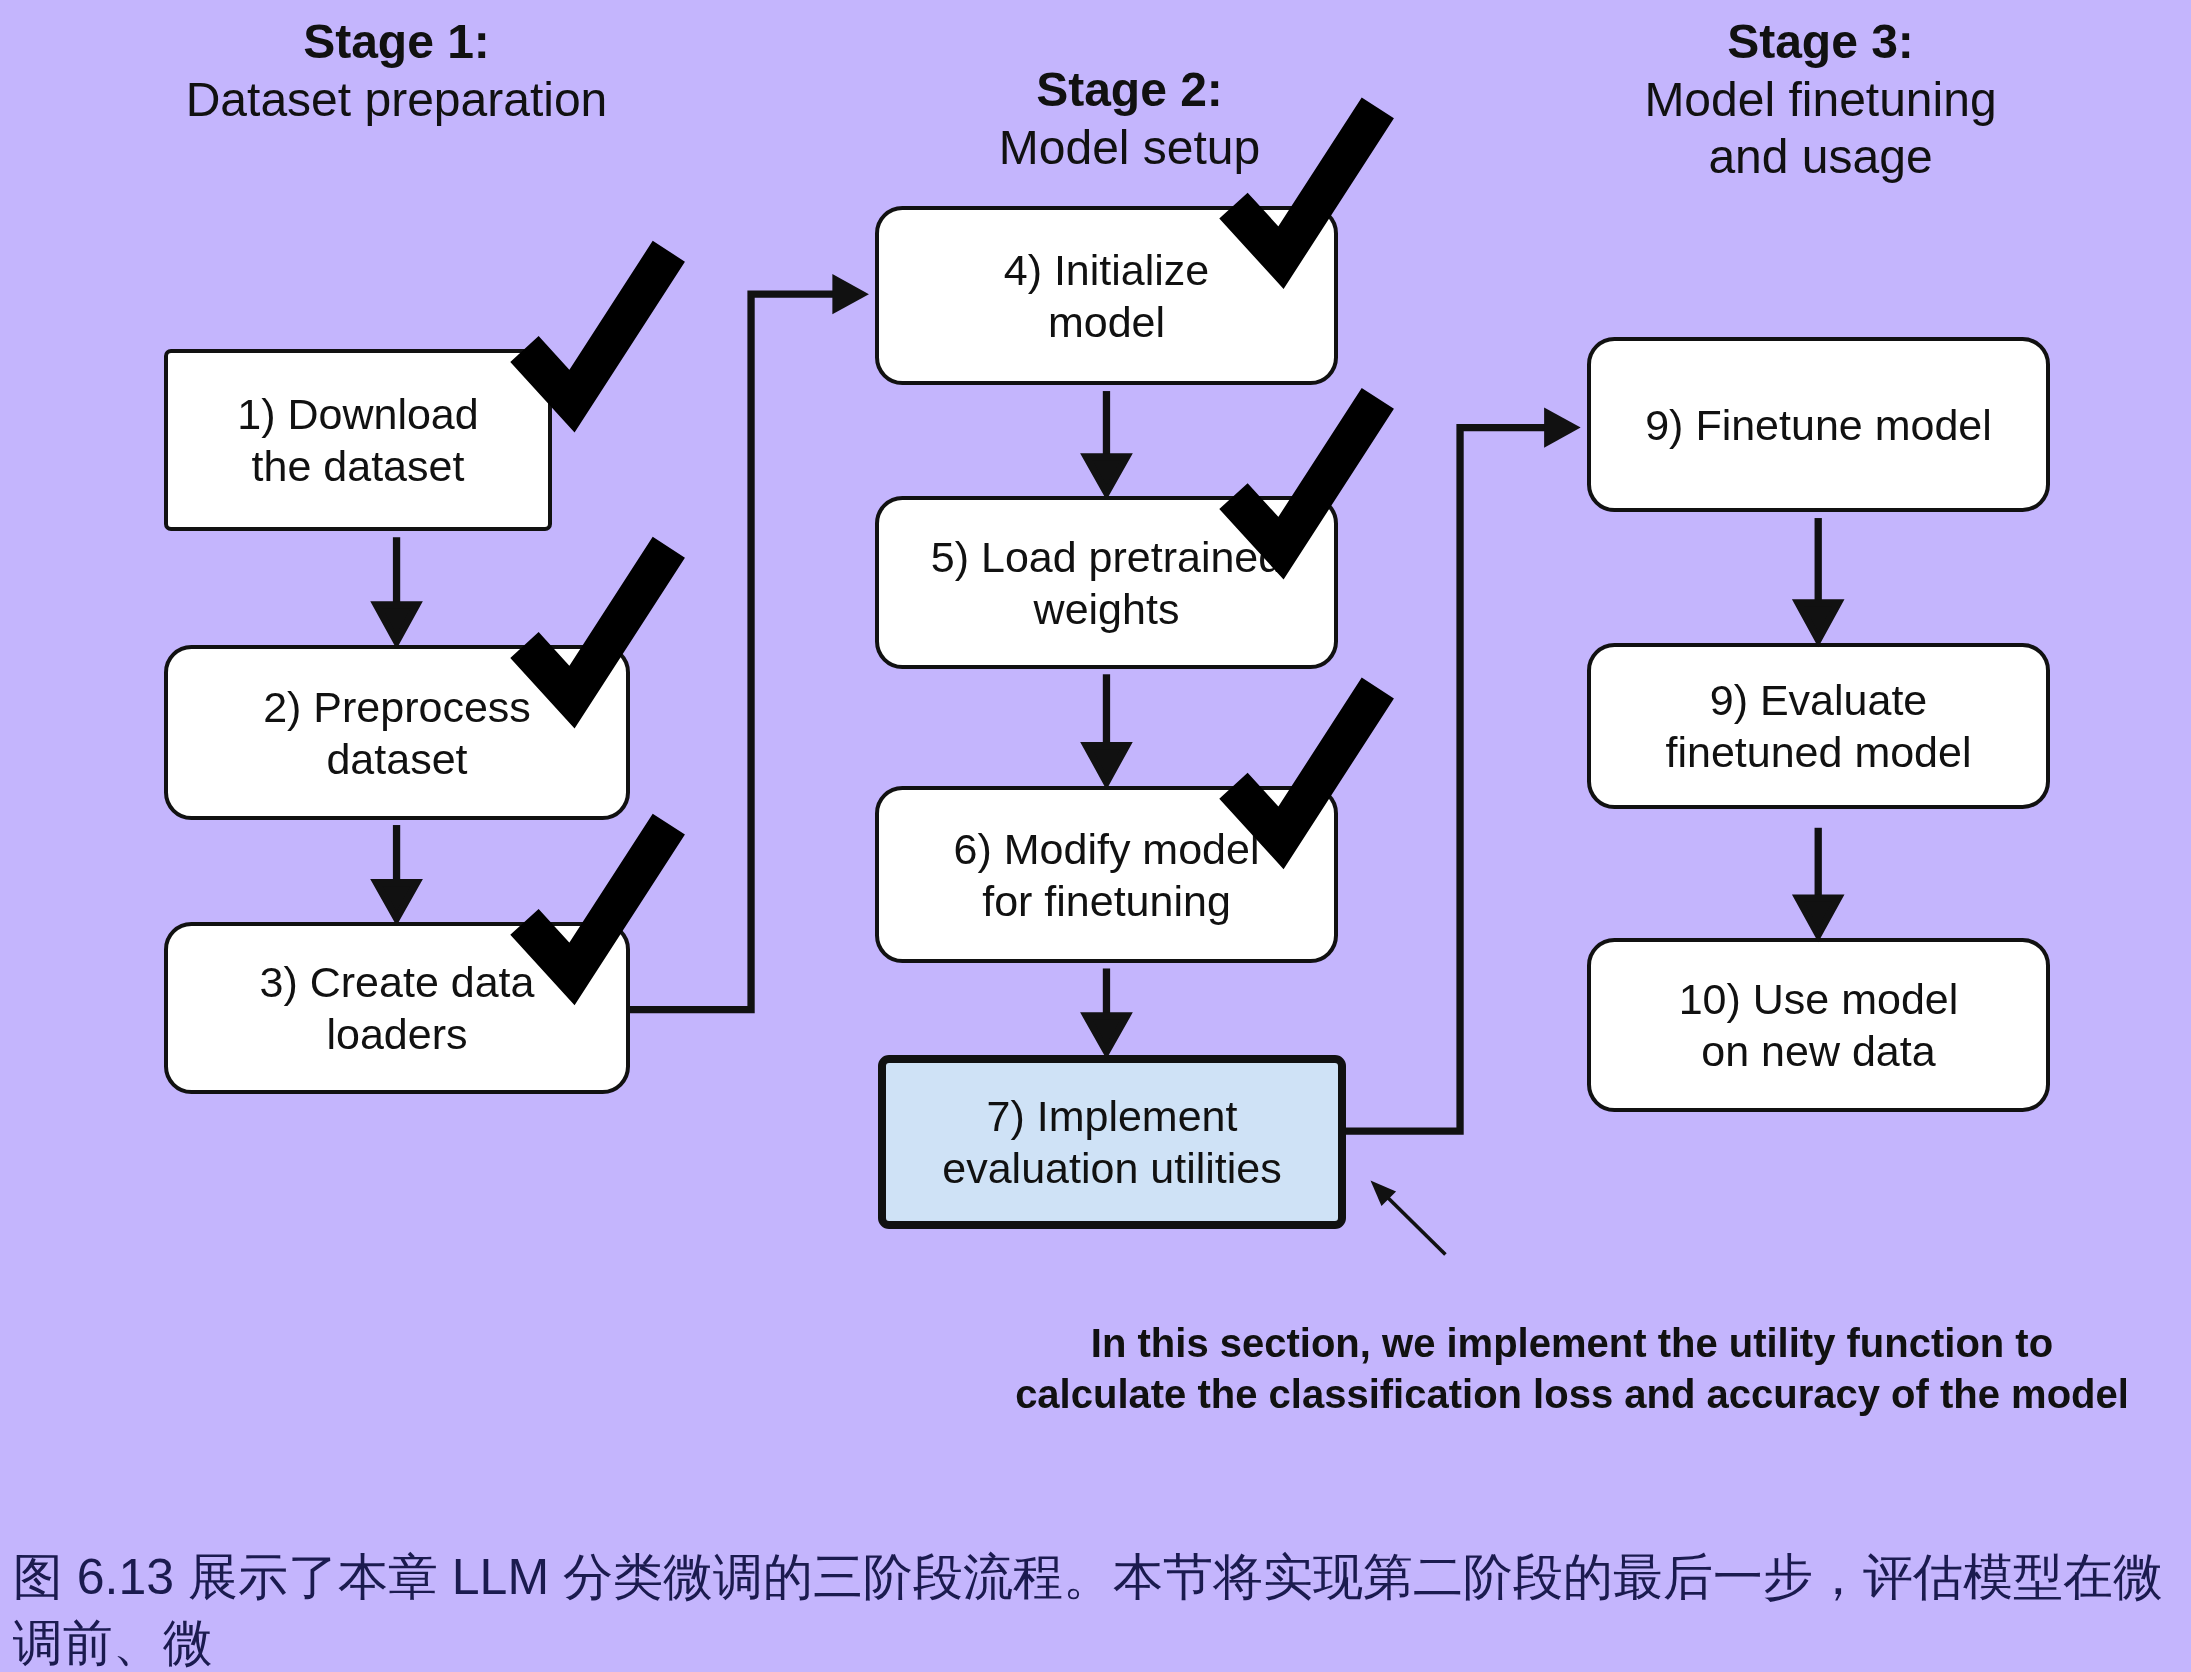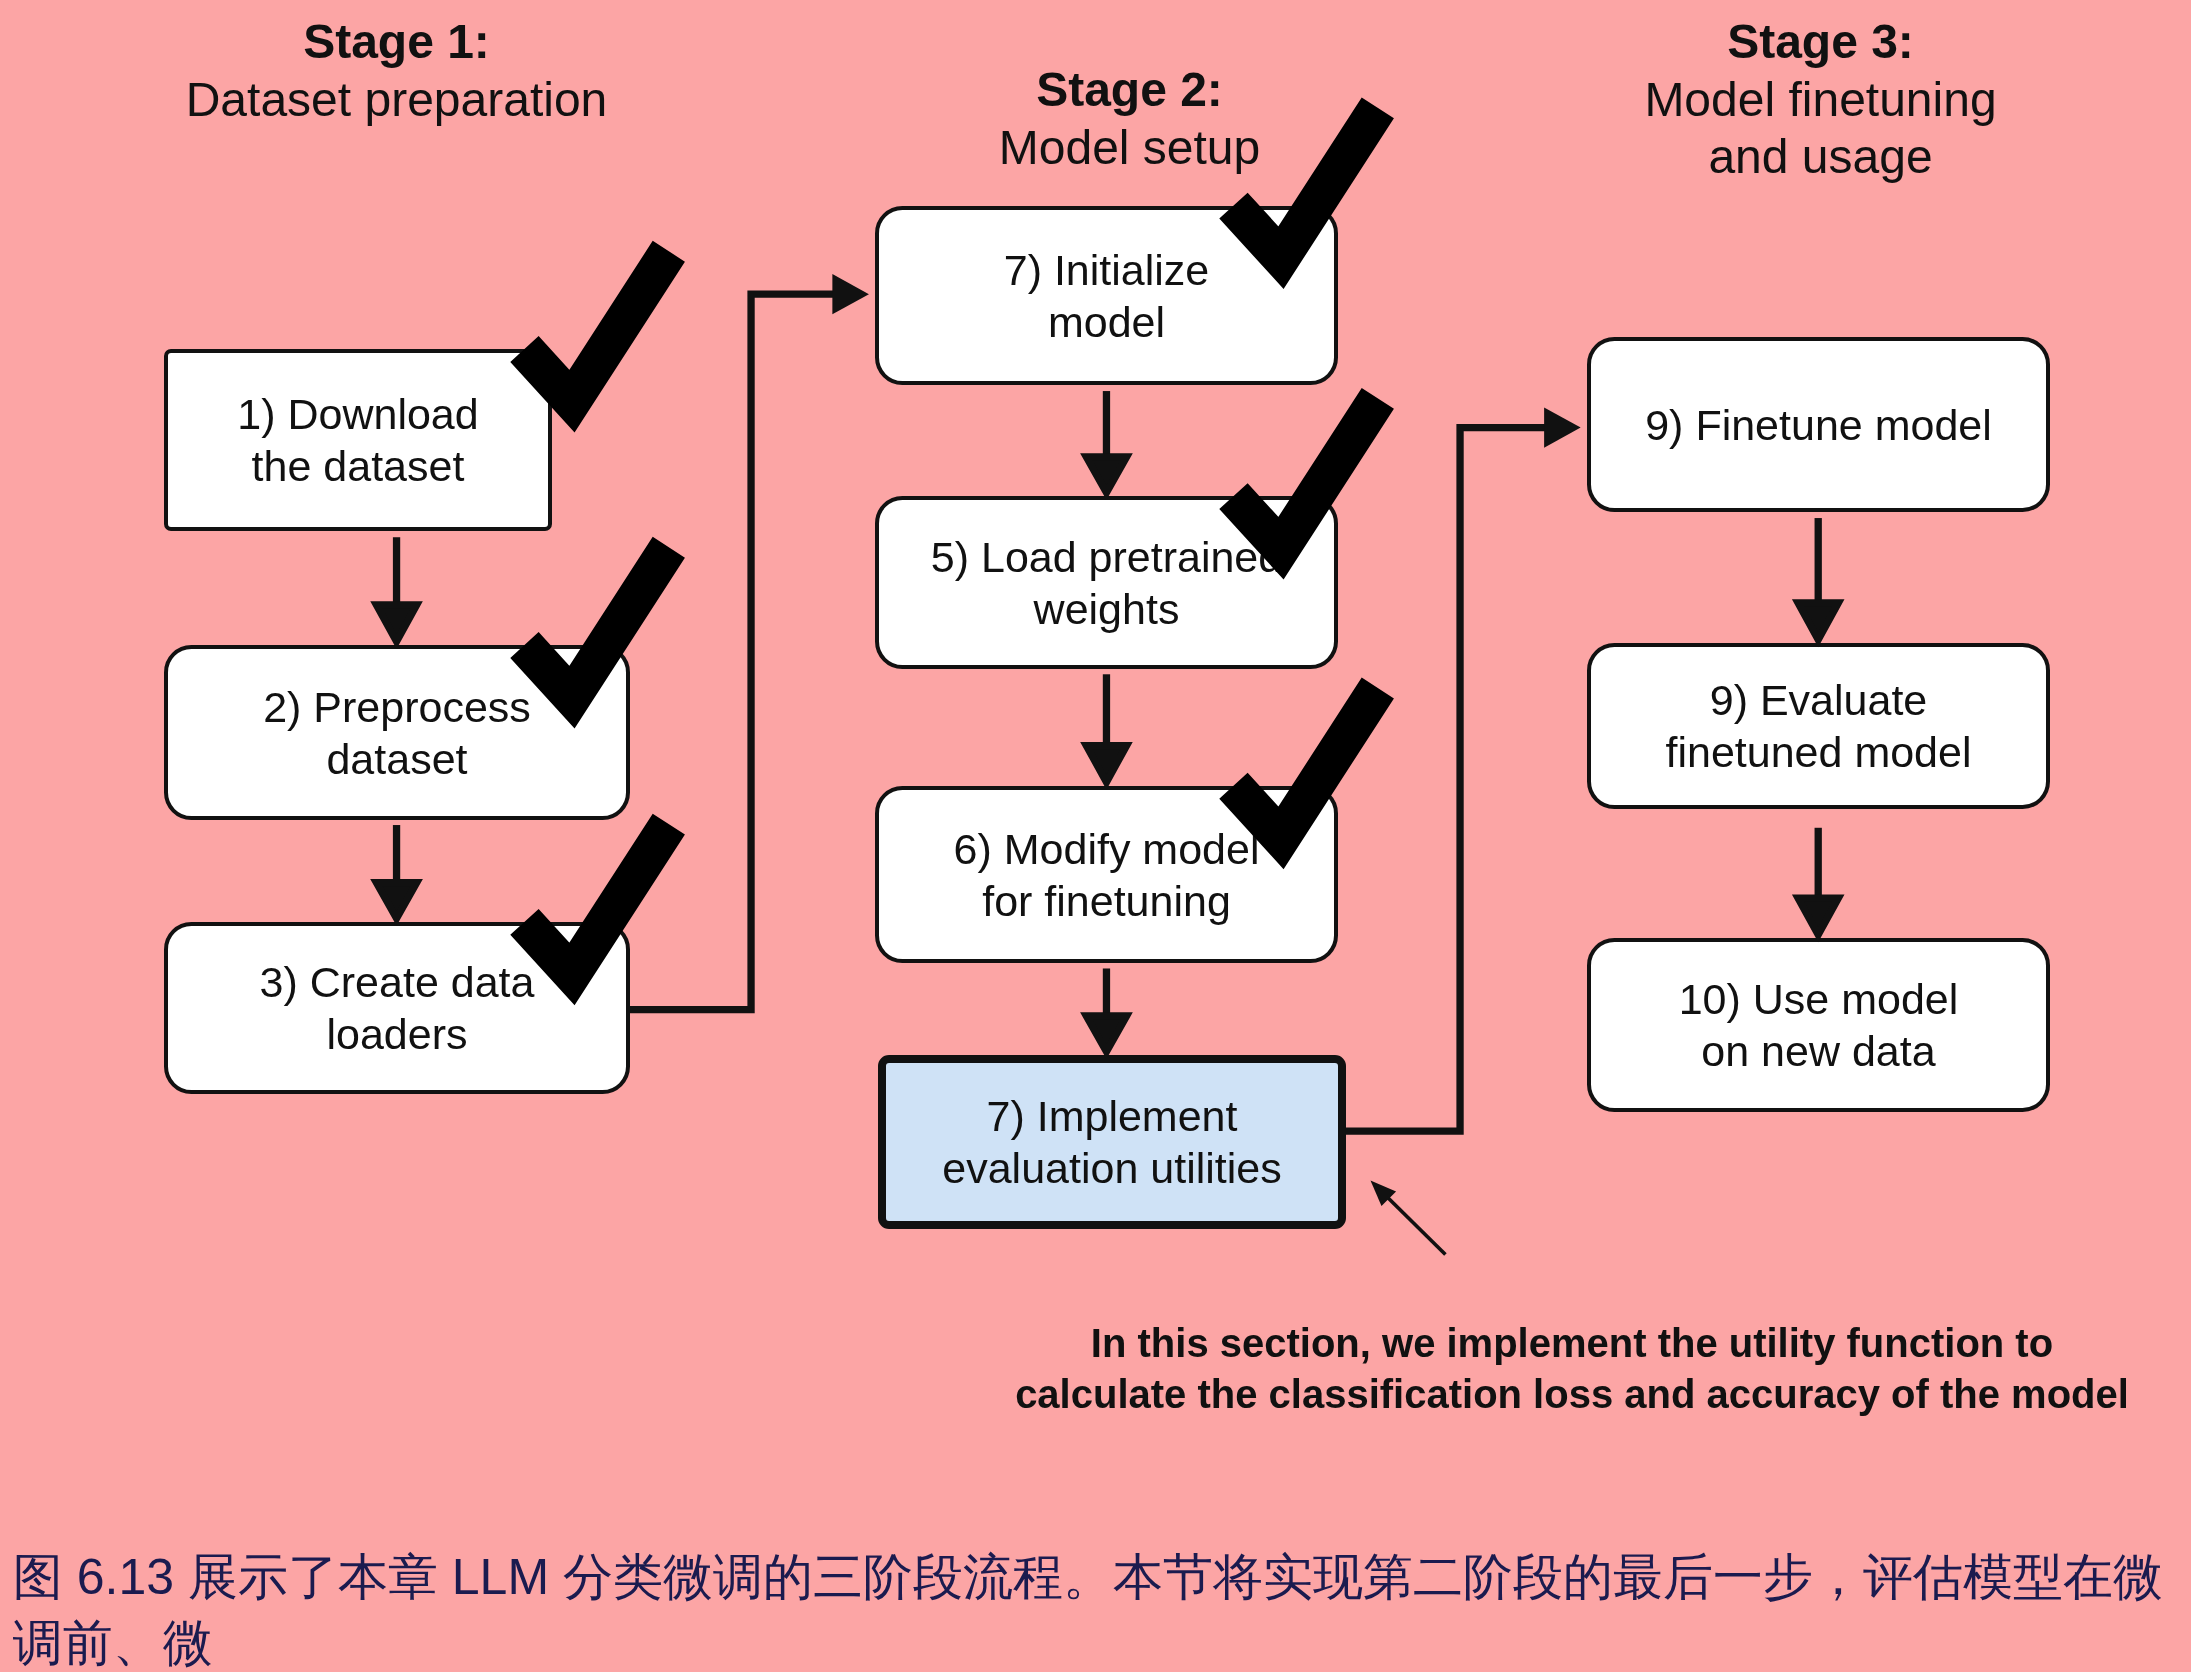--- a/index.html
+++ b/index.html
@@ -1,19 +1,19 @@
 <!DOCTYPE html>
 <html style="font-size:14.6px"><head>
 <meta charset="utf-8">
 <style>
   html,body{margin:0;padding:0;background:#ffffff;}
   #canvas{
     position:relative;
     width:2191px;height:1672px;
-    background:#fca5a5;
+    background:#c4b5fd;
     font-family:"Liberation Sans", sans-serif;
     overflow:hidden;
   }
   .stage-header{
     position:absolute;
     width:585px;
     text-align:center;
     color:#111111;
   }
   .stage-title{
@@ -103,21 +103,21 @@
   <div class="flow-box" style="left:164px;top:645px;width:466px;height:175px;align-items:center;">
     <span>2) Preprocess
 dataset</span>
   </div>
   <div class="flow-box" style="left:164px;top:922px;width:466px;height:172px;">
     <span>3) Create data
 loaders</span>
   </div>
 
   <div class="flow-box" style="left:875px;top:206px;width:463px;height:179px;">
-    <span>7) Initialize
+    <span>4) Initialize
 model</span>
   </div>
   <div class="flow-box" style="left:875px;top:496px;width:463px;height:173px;">
     <span>5) Load pretrained
 weights</span>
   </div>
   <div class="flow-box" style="left:875px;top:786px;width:463px;height:177px;">
     <span>6) Modify model
 for finetuning</span>
   </div>

